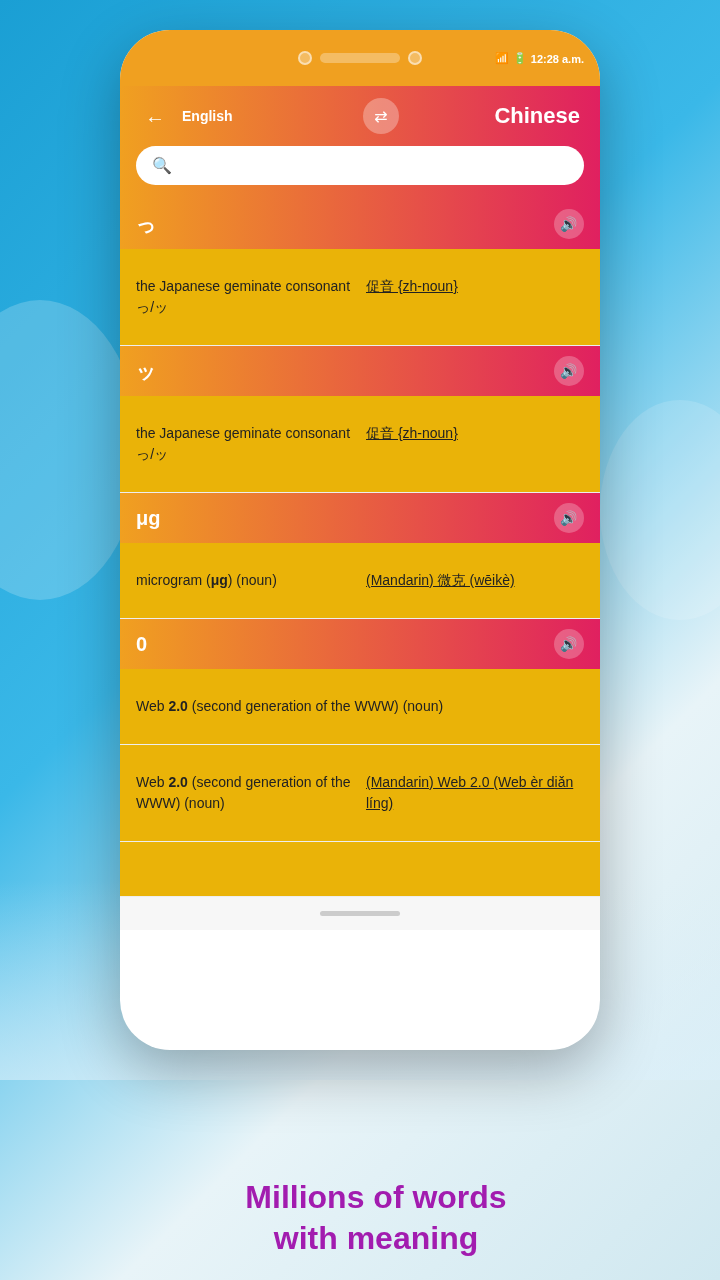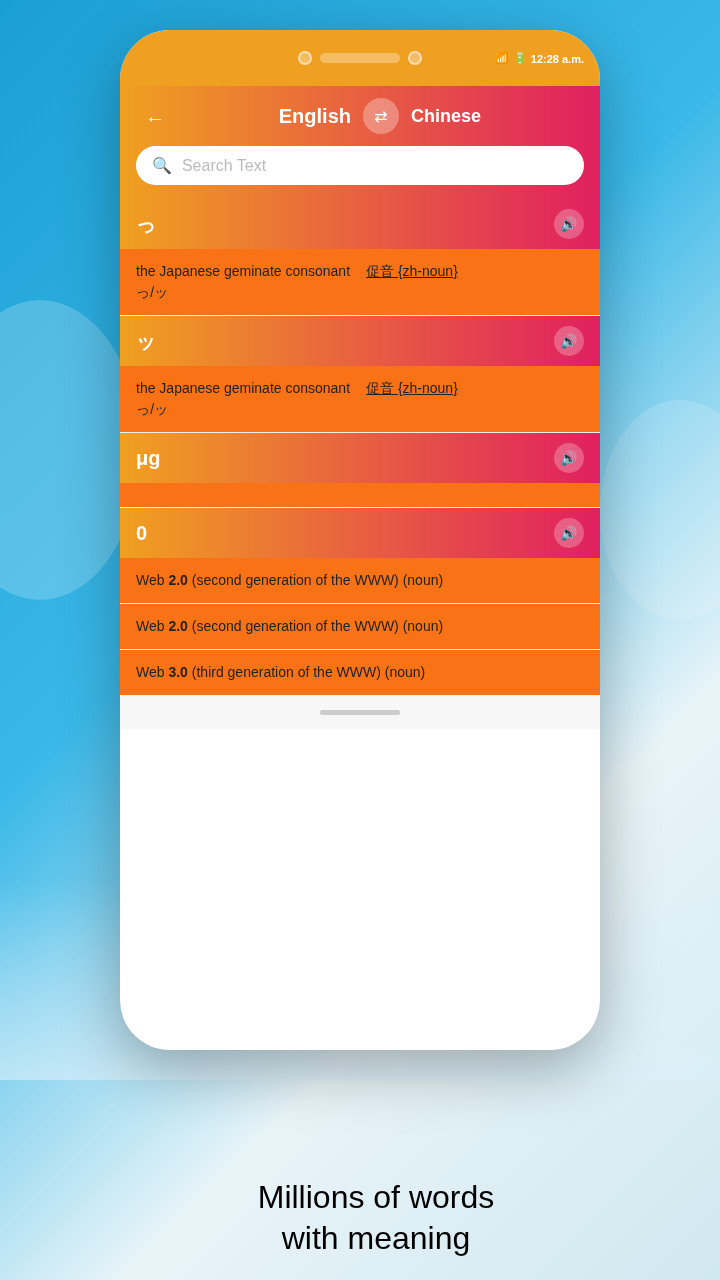--- a/index.html
+++ b/index.html
@@ -108,43 +108,43 @@
     }
     .back-btn {
       color: white;
       font-size: 20px;
       cursor: pointer;
       width: 30px;
       text-align: center;
     }
     .lang-english {
       color: white;
-      font-size: 20px;
+      font-size: 14px;
       font-weight: 600;
       flex: 1;
-      text-align: right;
+      text-align: left;
     }
     .swap-btn {
       background: rgba(255,255,255,0.3);
       border-radius: 50%;
       width: 36px;
       height: 36px;
       display: flex;
       align-items: center;
       justify-content: center;
       color: white;
       font-size: 16px;
       cursor: pointer;
     }
     .lang-chinese {
       color: white;
-      font-size: 18px;
+      font-size: 22px;
       font-weight: 600;
       flex: 1;
-      text-align: left;
+      text-align: right;
     }
 
     
     .search-container {
       background: linear-gradient(to right, #f0a020, #e02060);
       padding: 0 16px 14px 16px;
     }
     .search-bar {
       background: white;
       border-radius: 25px;
@@ -191,22 +191,22 @@
       display: flex;
       align-items: center;
       justify-content: center;
       color: white;
       font-size: 14px;
       cursor: pointer;
     }
 
     
     .entry-row {
-      background: #f97316;
-      padding: 12px 16px;
+      background: #eab308;
+      padding: 27px 16px;
       display: flex;
       gap: 12px;
       border-bottom: 1px solid #eee;
     }
     .entry-en {
       flex: 1;
       font-size: 14px;
       color: #222;
       line-height: 1.5;
     }
@@ -224,22 +224,22 @@
     
     .tagline-area {
       position: absolute;
       bottom: 20px;
       left: 0;
       right: 0;
       text-align: center;
     }
     .tagline-text {
       font-size: 32px;
-      font-weight: 400;
-      color: #000000;
+      font-weight: 700;
+      color: #a21caf;
       line-height: 1.3;
       margin-left: 32px;
     }
   </style>
 </head>
 <body>
 
 <div class="bg-blob-left"></div>
 <div class="bg-blob-right"></div>
 <div class="bg-wave"></div>
@@ -264,21 +264,20 @@
     <div class="lang-english">English</div>
     <div class="swap-btn">
       <span>⇄</span>
     </div>
     <div class="lang-chinese">Chinese</div>
   </div>
 
   <div class="search-container">
     <div class="search-bar">
       <div class="search-icon-wrap">🔍</div>
-      <div class="search-input-display">Search Text</div>
     </div>
   </div>
 
   <div class="dict-content">
 
     <div class="section-header">
       <span class="section-letter">っ</span>
       <div class="sound-btn">🔊</div>
     </div>
     <div class="entry-row">
@@ -293,34 +292,36 @@
     <div class="entry-row">
       <div class="entry-en">the Japanese geminate consonant っ/ッ</div>
       <div class="entry-zh">促音 {zh-noun}</div>
     </div>
 
     <div class="section-header">
       <span class="section-letter">μg</span>
       <div class="sound-btn">🔊</div>
     </div>
     <div class="entry-row">
+      <div class="entry-en">microgram (<strong>μg</strong>) (noun)</div>
+      <div class="entry-zh">(Mandarin) 微克 (wēikè)</div>
     </div>
 
     <div class="section-header">
       <span class="section-letter">0</span>
       <div class="sound-btn">🔊</div>
     </div>
     <div class="entry-row">
       <div class="entry-en">Web <strong>2.0</strong> (second generation of the WWW) (noun)</div>
     </div>
     <div class="entry-row">
       <div class="entry-en">Web <strong>2.0</strong> (second generation of the WWW) (noun)</div>
-    </div>
-    <div class="entry-row">
-      <div class="entry-en">Web <strong>3.0</strong> (third generation of the WWW) (noun)</div>
+      <div class="entry-zh">(Mandarin) Web 2.0 (Web èr diǎn líng)</div>
+    </div>
+    <div class="entry-row">
     </div>
 
     <div style="display:flex;justify-content:center;padding:14px;">
       <div style="width:80px;height:5px;background:#ccc;border-radius:3px;"></div>
     </div>
 
   </div>
 </div>
 
 <div class="tagline-area">

